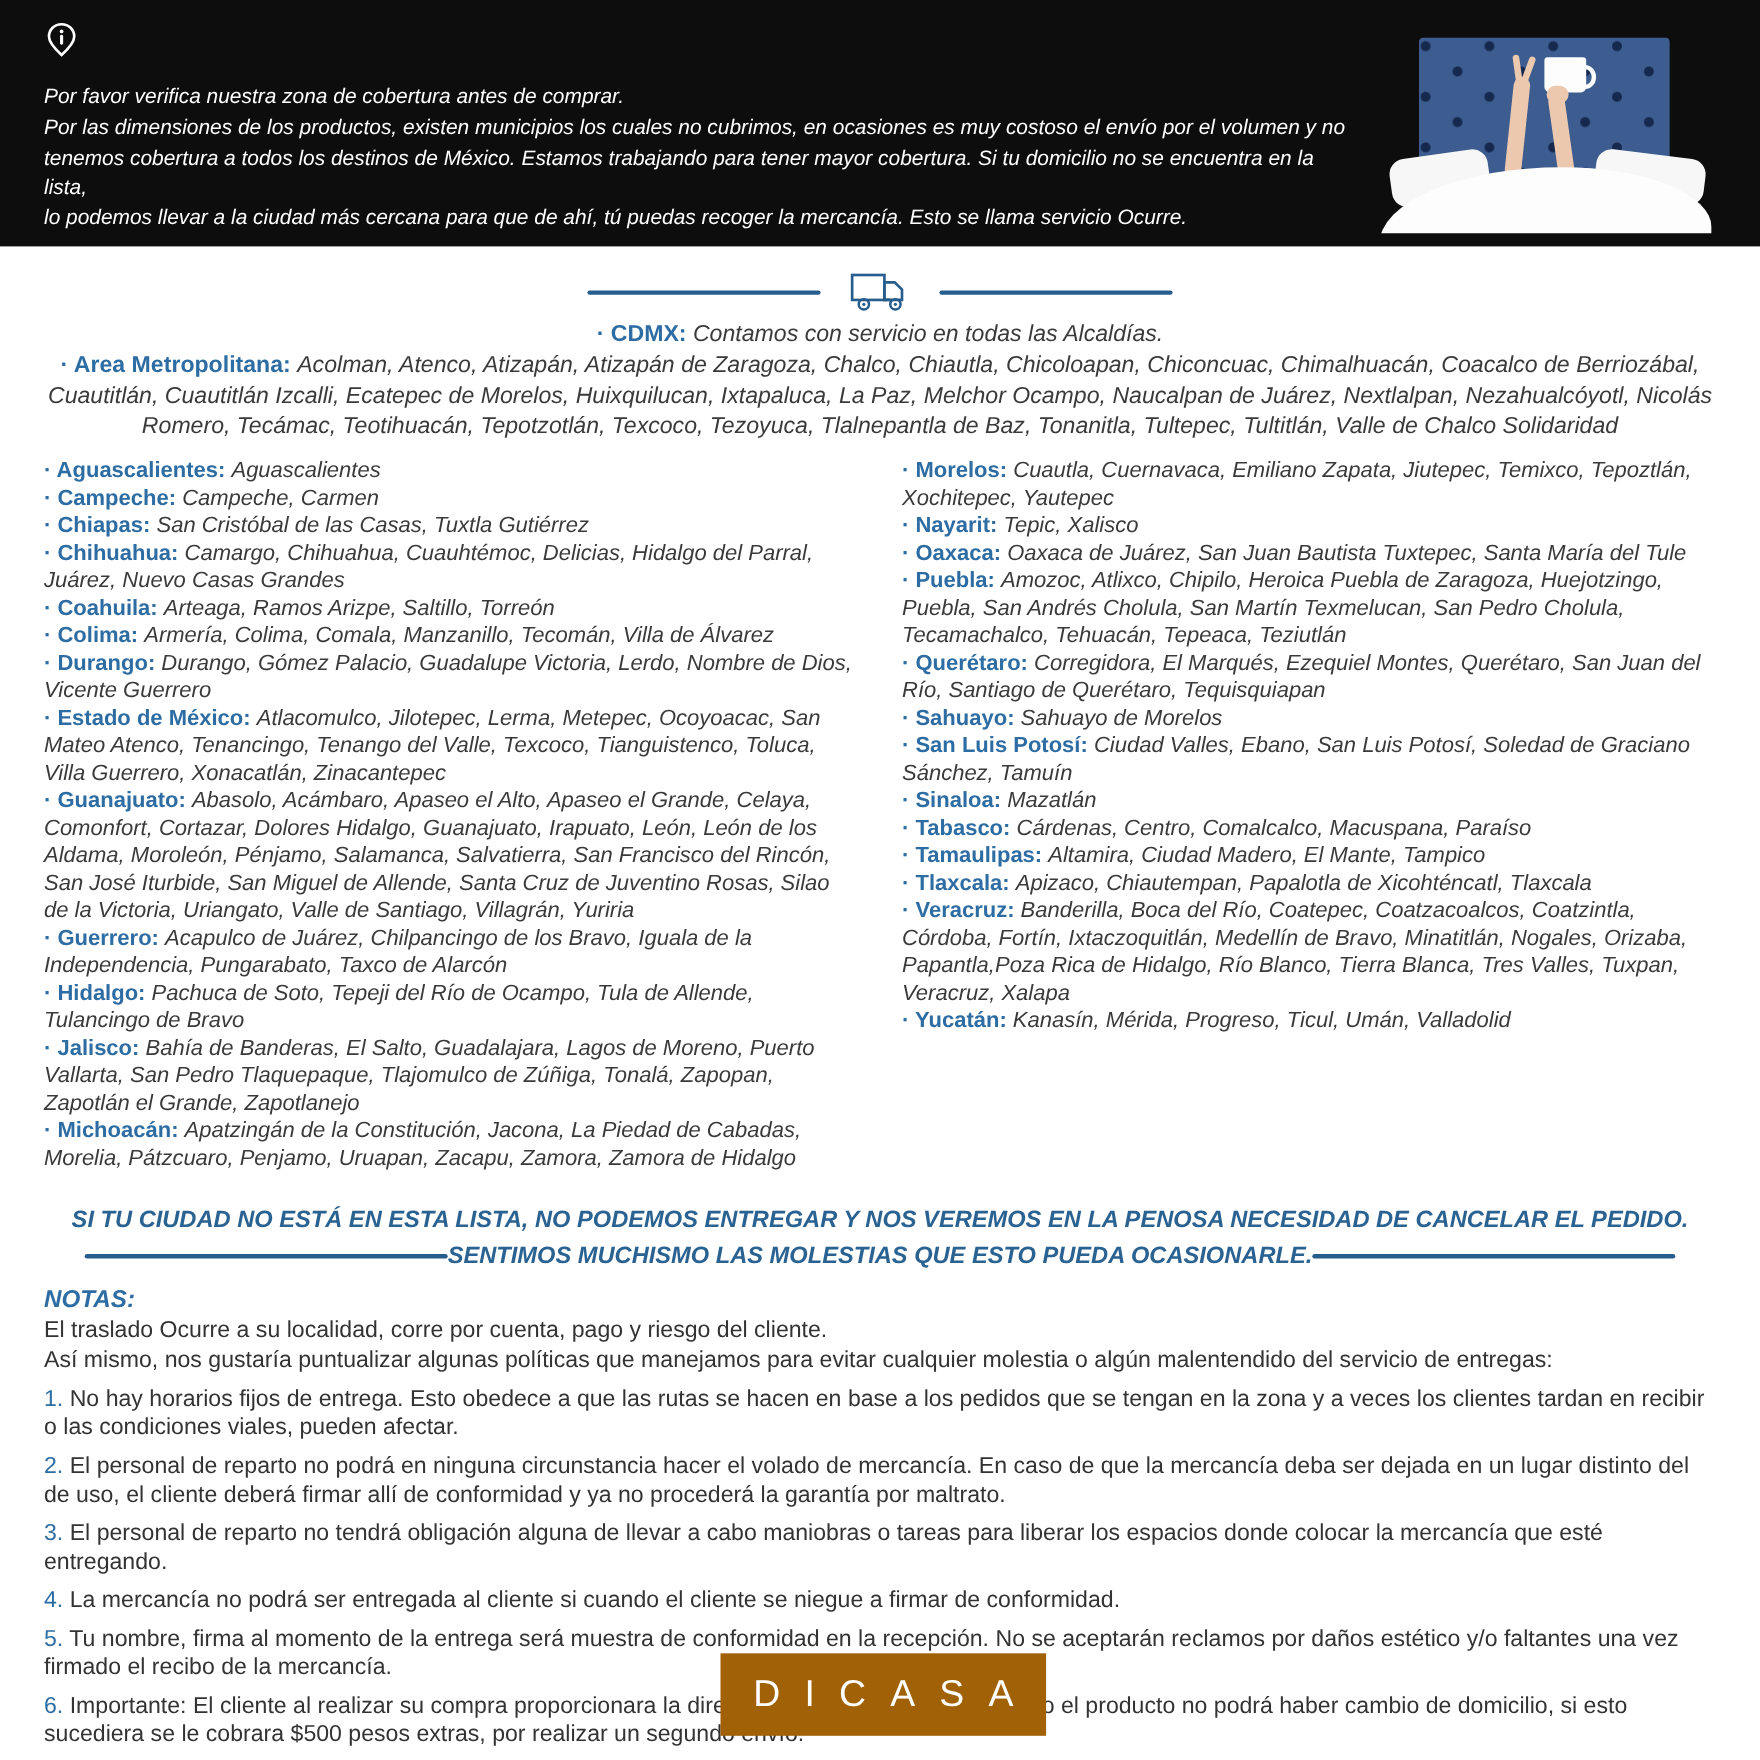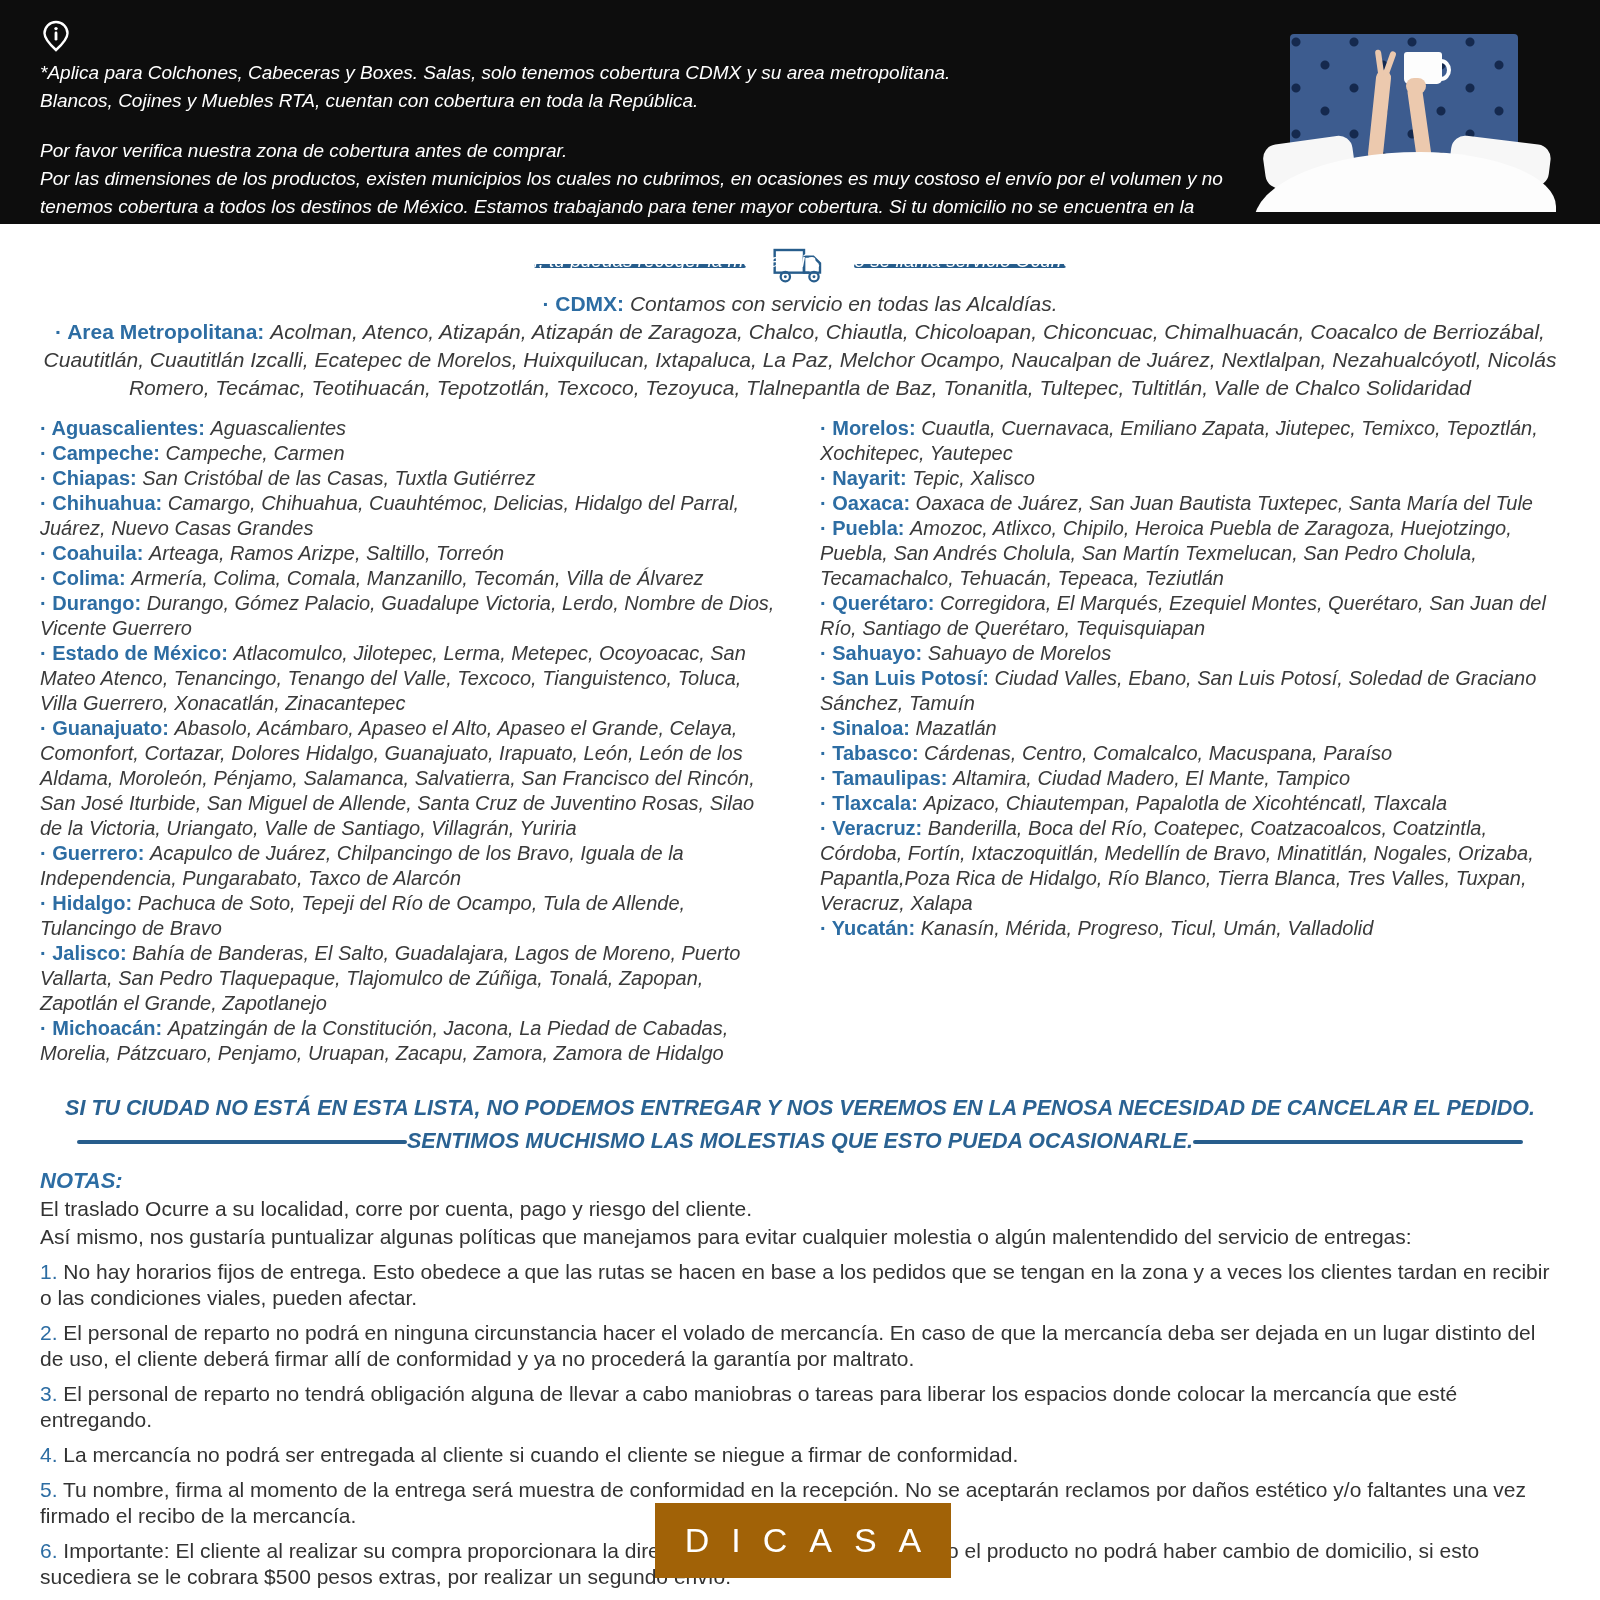--- a/index.html
+++ b/index.html
@@ -81,24 +81,20 @@
 <div class="page">
 
   <header class="topbar">
     <div class="title-row">
       <svg class="pin-icon" viewBox="0 0 32 32">
         <path d="M16 2 C9.5 2 4.5 7 4.5 13.2 C4.5 19 10 24.5 16 30 C22 24.5 27.5 19 27.5 13.2 C27.5 7 22.5 2 16 2 Z" fill="none" stroke="#ffffff" stroke-width="2.4"></path>
         <circle cx="16" cy="8.6" r="1.7" fill="#ffffff"></circle>
         <rect x="14.6" y="11.6" width="2.8" height="9" rx="1.3" fill="#ffffff"></rect>
       </svg>
     </div>
-    <div class="hdr-par">
-        <div class="intro-line">*Aplica para Colchones, Cabeceras y Boxes. Salas, solo tenemos cobertura CDMX y su area metropolitana.</div>
-        <div class="intro-line">Blancos, Cojines y Muebles RTA, cuentan con cobertura en toda la República.</div>
-      </div>
     <div class="hdr-par second">
         <div class="intro-line">Por favor verifica nuestra zona de cobertura antes de comprar.</div>
         <div class="intro-line">Por las dimensiones de los productos, existen municipios los cuales no cubrimos, en ocasiones es muy costoso el envío por el volumen y no</div>
         <div class="intro-line">tenemos cobertura a todos los destinos de México. Estamos trabajando para tener mayor cobertura.  Si tu domicilio no se encuentra en la lista,</div>
         <div class="intro-line">lo podemos llevar a la ciudad más cercana para que de ahí, tú puedas recoger la mercancía.  Esto se llama servicio Ocurre.</div>
       </div>
 
     <div class="bed-photo">
       <div class="headboard"></div>
       <div class="arm arm-left">

